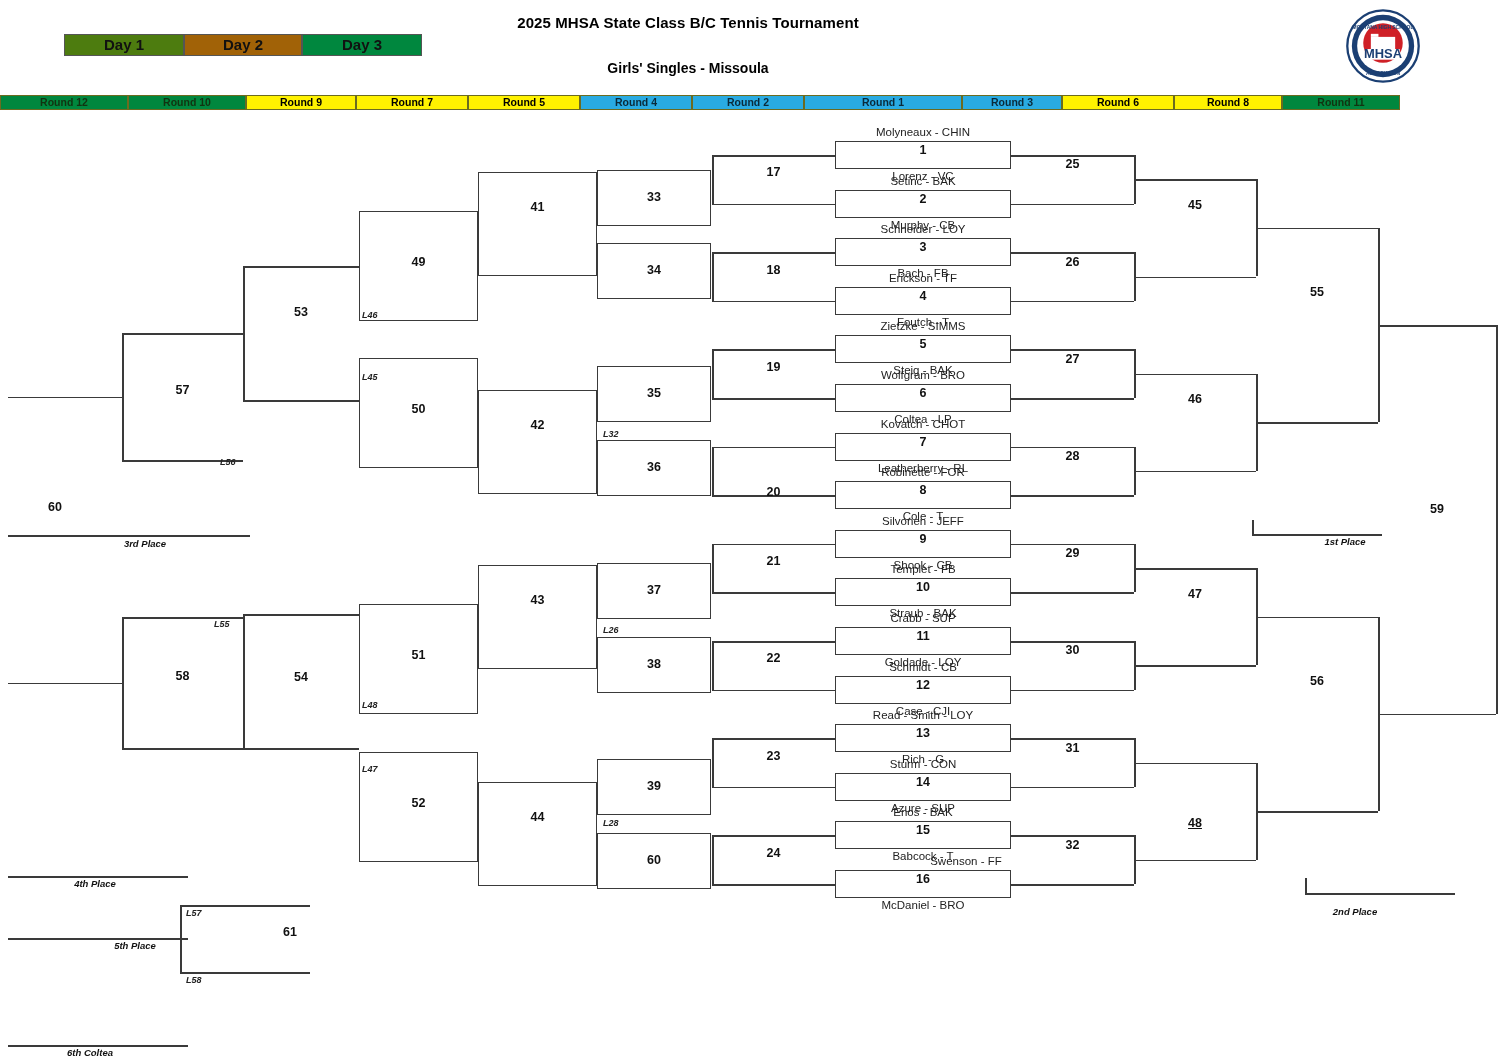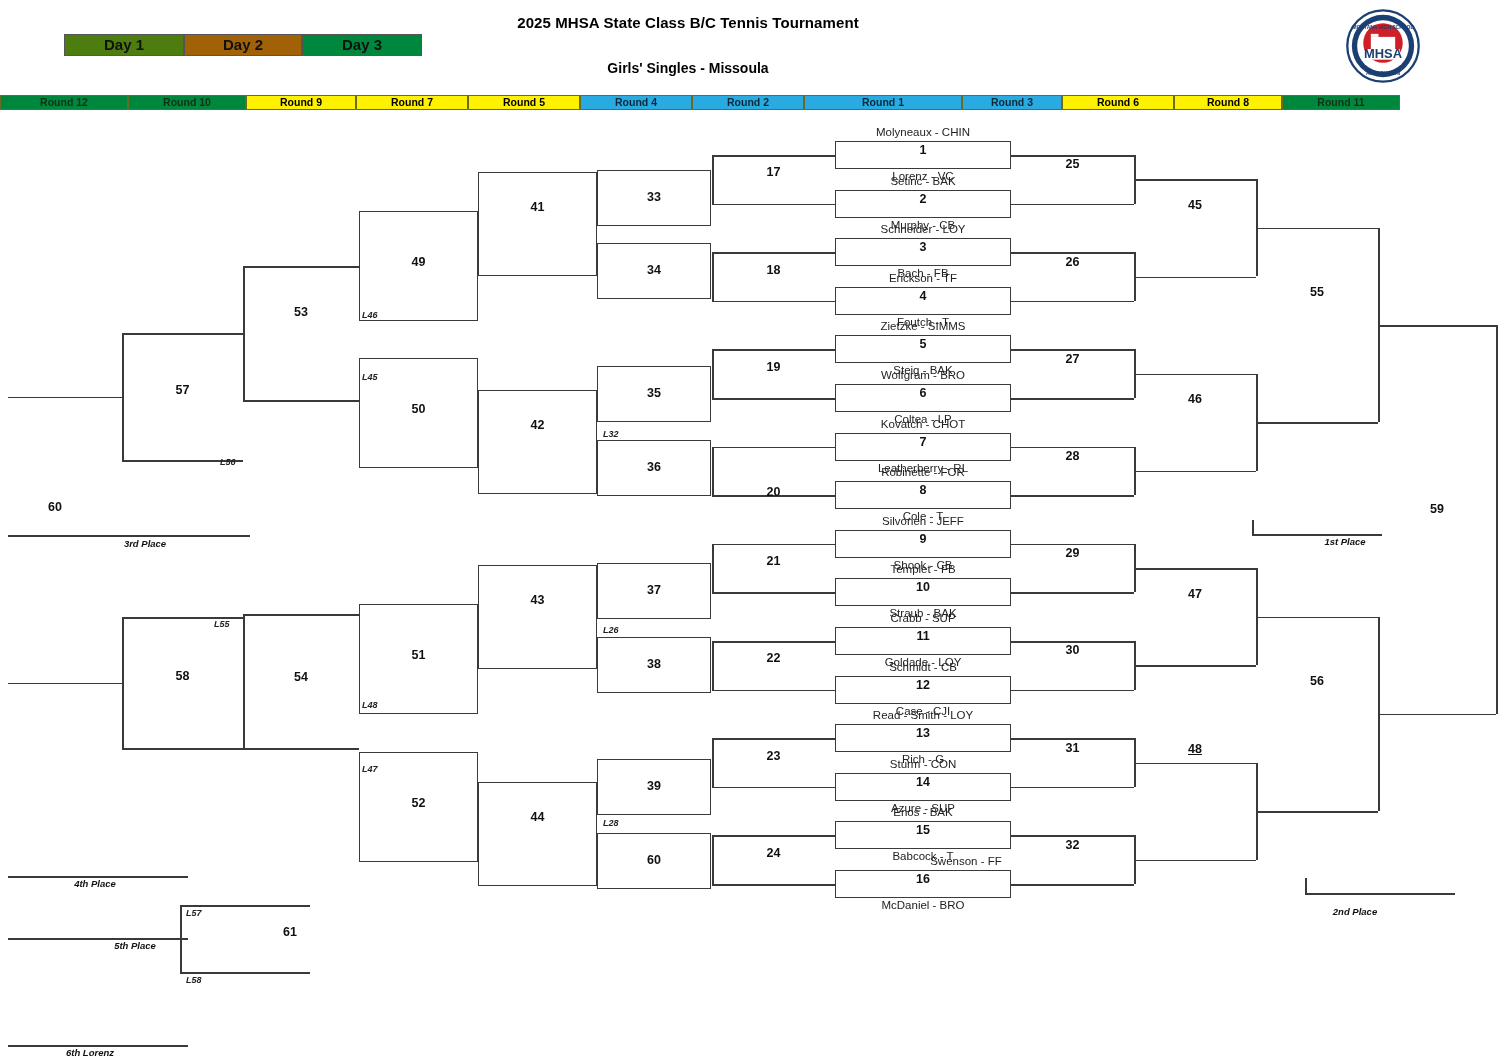--- a/index.html
+++ b/index.html
@@ -221,21 +221,21 @@
     <div class="ln h" style="left: 1134px; top: 470.9px; width: 122px;"></div>
     <div class="ln v" style="left: 1256px; top: 373.7px; height: 97.2px;"></div>
     <div class="num " style="left: 1134px; top: 392.3px; width: 122px;">46</div>
     <div class="ln h" style="left: 1134px; top: 568.1px; width: 122px;"></div>
     <div class="ln h" style="left: 1134px; top: 665.3px; width: 122px;"></div>
     <div class="ln v" style="left: 1256px; top: 568.1px; height: 97.2px;"></div>
     <div class="num " style="left: 1134px; top: 586.7px; width: 122px;">47</div>
     <div class="ln h" style="left: 1134px; top: 762.5px; width: 122px;"></div>
     <div class="ln h" style="left: 1134px; top: 859.7px; width: 122px;"></div>
     <div class="ln v" style="left: 1256px; top: 762.5px; height: 97.2px;"></div>
-    <div class="num " style="left: 1134px; top: 742px; width: 122px; text-decoration: underline;">48</div>
+    <div class="num " style="left: 1134px; top: 816px; width: 122px; text-decoration: underline;">48</div>
     <div class="ln h" style="left: 1256px; top: 227.9px; width: 122px;"></div>
     <div class="ln h" style="left: 1256px; top: 422.3px; width: 122px;"></div>
     <div class="ln v" style="left: 1378px; top: 227.9px; height: 194.4px;"></div>
     <div class="num " style="left: 1256px; top: 285.1px; width: 122px;">55</div>
     <div class="ln h" style="left: 1256px; top: 616.7px; width: 122px;"></div>
     <div class="ln h" style="left: 1256px; top: 811.1px; width: 122px;"></div>
     <div class="ln v" style="left: 1378px; top: 616.7px; height: 194.4px;"></div>
     <div class="num " style="left: 1256px; top: 673.9px; width: 122px;">56</div>
     <div class="ln h" style="left: 1378px; top: 325.1px; width: 118px;"></div>
     <div class="ln h" style="left: 1378px; top: 713.9px; width: 118px;"></div>
@@ -317,15 +317,15 @@
     <div class="place" style="left: 45px; top: 878px; width: 100px;">4th Place</div>
     <div class="ln h" style="left: 8px; top: 938px; width: 180px;"></div>
     <div class="place" style="left: 85px; top: 940px; width: 100px;">5th Place</div>
     <div class="ln h" style="left: 180px; top: 905px; width: 130px;"></div>
     <div class="ln h" style="left: 180px; top: 972px; width: 130px;"></div>
     <div class="ln v" style="left: 180px; top: 905px; height: 67px;"></div>
     <div class="lbl" style="left: 186px; top: 908px;">L57</div>
     <div class="lbl" style="left: 186px; top: 975px;">L58</div>
     <div class="num " style="left: 250px; top: 925px; width: 80px;">61</div>
     <div class="ln h" style="left: 8px; top: 1045px; width: 180px;"></div>
-    <div class="place" style="left: 40px; top: 1047px; width: 100px;">6th Lorenz</div>
+    <div class="place" style="left: 40px; top: 1047px; width: 100px;">6th Coltea</div>
     <div class="ln h" style="left: 478px; top: 276px; width: 0px;"></div>
   </div>
 
 </body></html>

